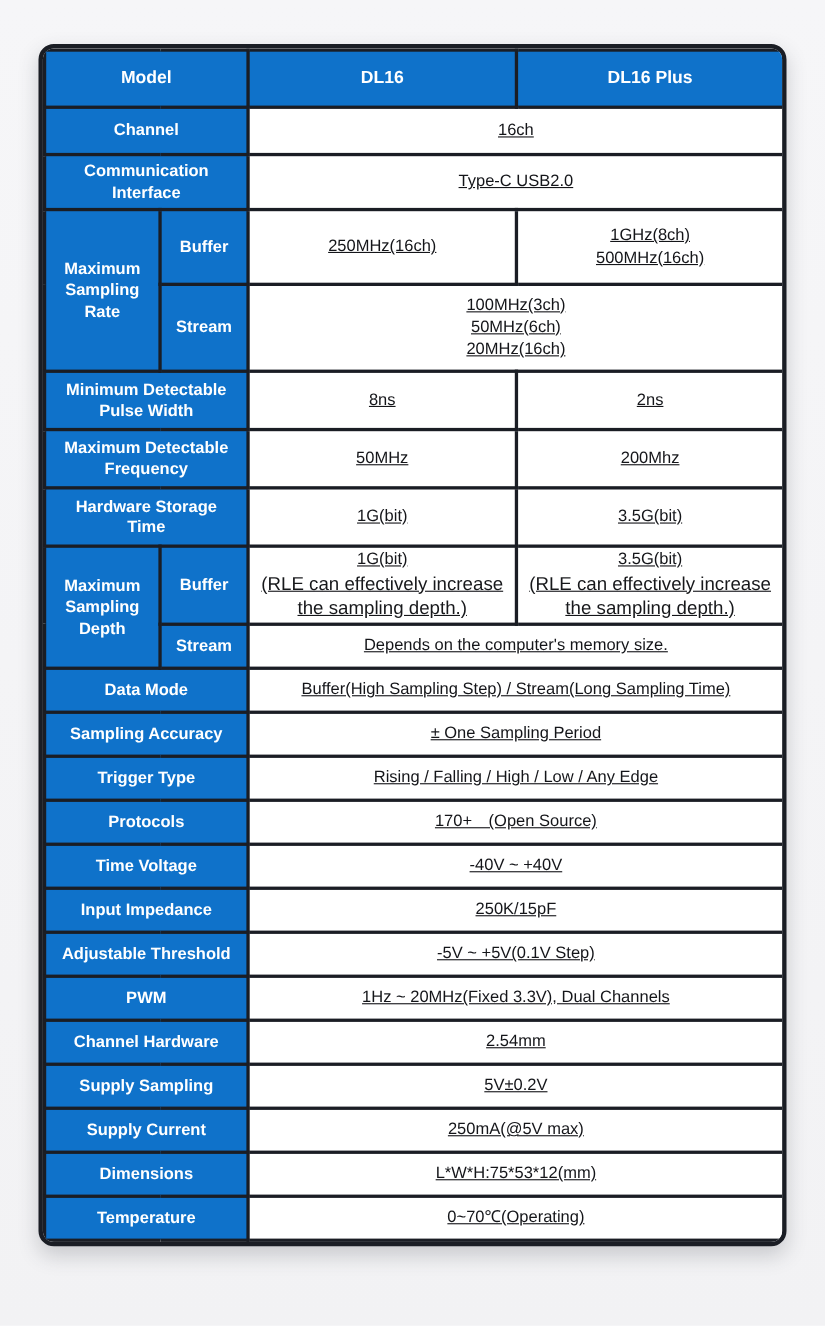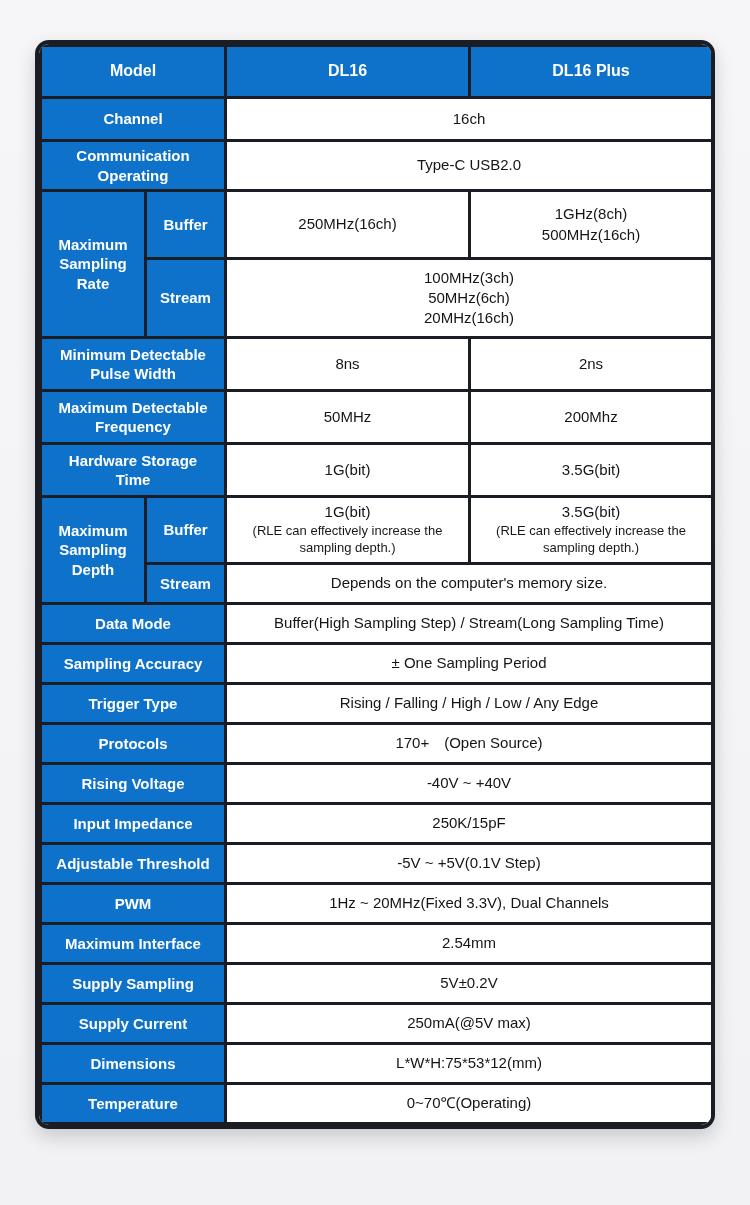--- a/index.html
+++ b/index.html
@@ -42,27 +42,28 @@
     color: #ffffff;
     font-weight: 700;
     font-size: 15px;
     line-height: 1.3;
   }
   td.w {
     background: #ffffff;
     color: #141519;
     font-size: 15px;
     line-height: 1.35;
+    text-decoration: underline;
   }
   td.head {
     font-size: 16px;
   }
   .pre { white-space: pre-line; line-height: 1.55; }
   .note {
-    font-size: 13px;
+    font-size: 17px;
     line-height: 1.3;
     color: #17181b;
     margin-top: 1px;
   }
   .main-val { font-size: 15px; line-height: 1.25; }
   tr.r52 { height: 52px; }
   tr.r43 { height: 43px; }
   tr.r50 { height: 50px; }
   tr.r68 { height: 68px; }
   tr.r79 { height: 79px; }
@@ -89,21 +90,21 @@
         <td class="b head">DL16</td>
         <td class="b head">DL16 Plus</td>
       </tr>
 
       <tr class="r43">
         <td colspan="2" class="b">Channel</td>
         <td colspan="2" class="w">16ch</td>
       </tr>
 
       <tr class="r50">
-        <td colspan="2" class="b">Communication Operating</td>
+        <td colspan="2" class="b">Communication Interface</td>
         <td colspan="2" class="w">Type-C USB2.0</td>
       </tr>
 
       <tr class="r68">
         <td rowspan="2" class="b">Maximum Sampling Rate</td>
         <td class="b">Buffer</td>
         <td class="w">250MHz(16ch)</td>
         <td class="w pre">1GHz(8ch)
 500MHz(16ch)</td>
       </tr>
@@ -165,41 +166,41 @@
         <td colspan="2" class="b">Trigger Type</td>
         <td colspan="2" class="w">Rising / Falling / High / Low / Any Edge</td>
       </tr>
 
       <tr class="r40">
         <td colspan="2" class="b">Protocols</td>
         <td colspan="2" class="w">170+ (Open Source)</td>
       </tr>
 
       <tr class="r40">
-        <td colspan="2" class="b">Rising Voltage</td>
+        <td colspan="2" class="b">Time Voltage</td>
         <td colspan="2" class="w">-40V ~ +40V</td>
       </tr>
 
       <tr class="r40">
         <td colspan="2" class="b">Input Impedance</td>
         <td colspan="2" class="w">250K/15pF</td>
       </tr>
 
       <tr class="r40">
         <td colspan="2" class="b">Adjustable Threshold</td>
         <td colspan="2" class="w">-5V ~ +5V(0.1V Step)</td>
       </tr>
 
       <tr class="r40">
         <td colspan="2" class="b">PWM</td>
         <td colspan="2" class="w">1Hz ~ 20MHz(Fixed 3.3V), Dual Channels</td>
       </tr>
 
       <tr class="r40">
-        <td colspan="2" class="b">Maximum Interface</td>
+        <td colspan="2" class="b">Channel Hardware</td>
         <td colspan="2" class="w">2.54mm</td>
       </tr>
 
       <tr class="r40">
         <td colspan="2" class="b">Supply Sampling</td>
         <td colspan="2" class="w">5V±0.2V</td>
       </tr>
 
       <tr class="r40">
         <td colspan="2" class="b">Supply Current</td>

